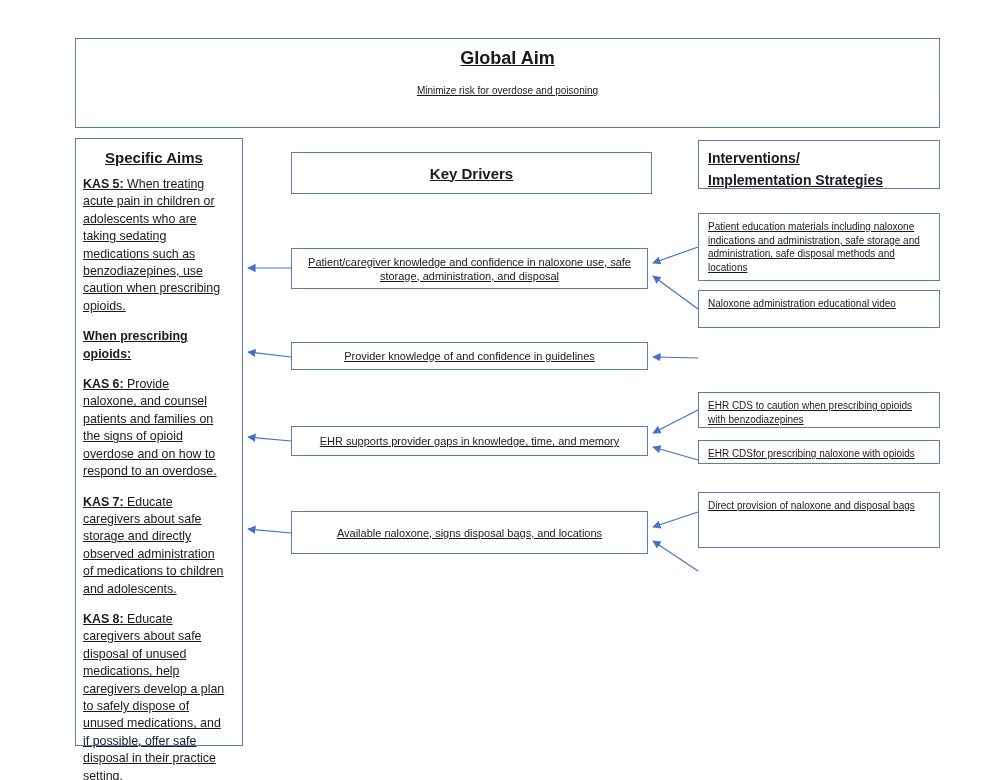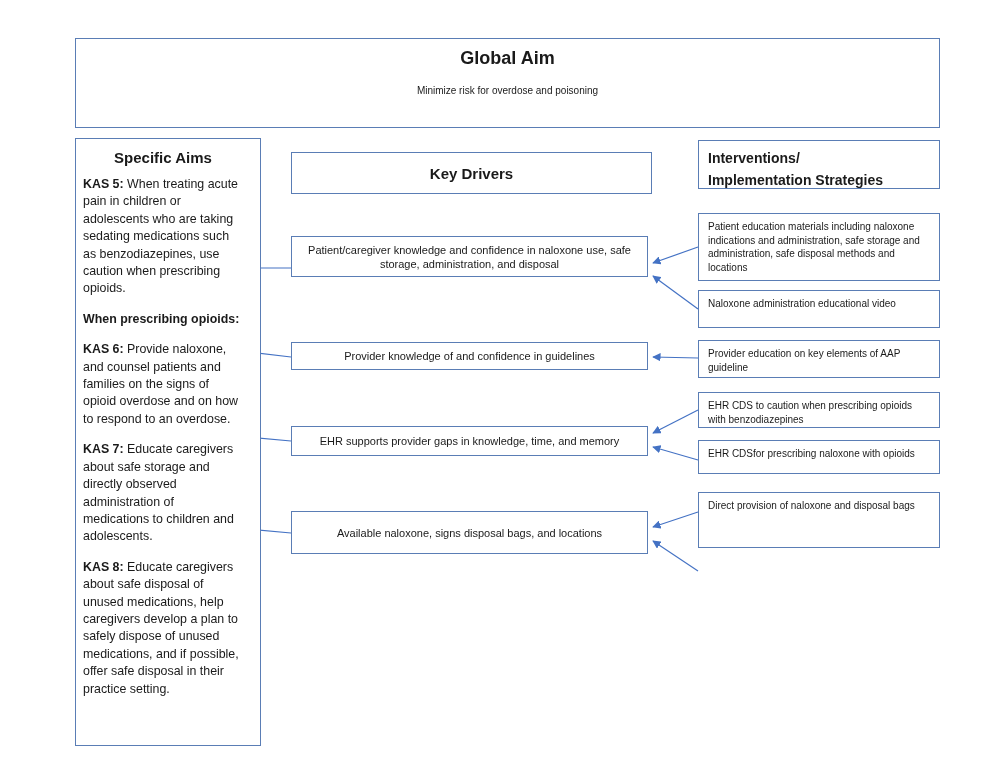--- a/index.html
+++ b/index.html
@@ -12,47 +12,48 @@
     position: relative;
     width: 1000px;
     height: 780px;
     background: #ffffff;
     overflow: hidden;
   }
   .box {
     position: absolute;
     border: 1px solid var(--border, #5a7db5);
     background: #ffffff;
+    text-decoration: underline;
   }
   
   .global-aim { left: 75px; top: 38px; width: 865px; height: 90px; text-align: center; }
   .global-aim .title { font-size: 18px; font-weight: bold; margin-top: 9px; }
   .global-aim .subtitle { font-size: 10px; margin-top: 16px; }
   
-  .specific-aims { left: 75px; top: 138px; width: 186px; height: 608px; padding: 10px 17px 6px 7px; }
+  .specific-aims { left: 75px; top: 138px; width: 168px; height: 608px; padding: 10px 17px 6px 7px; }
   .specific-aims .col-title { font-size: 15px; font-weight: bold; text-align: center; margin-bottom: 10px; }
   .specific-aims p { font-size: 12.4px; line-height: 17.4px; margin-bottom: 13px; }
   .specific-aims p:last-child { margin-bottom: 3px; }
   
   .kd-header { left: 291px; top: 152px; width: 361px; height: 42px; display: flex; align-items: center; justify-content: center; }
   .kd-header .col-title { font-size: 15px; font-weight: bold; }
   .driver { left: 291px; width: 357px; display: flex; align-items: center; justify-content: center; text-align: center; font-size: 11px; line-height: 14px; padding: 2px 10px; }
-  .driver-1 { top: 236px; height: 41px; }
+  .driver-1 { top: 248px; height: 41px; }
   .driver-2 { top: 342px; height: 28px; }
   .driver-3 { top: 426px; height: 30px; }
   .driver-4 { top: 511px; height: 43px; }
   
   .int-header { left: 698px; top: 140px; width: 242px; height: 49px; padding: 6px 9px; }
   .int-header .line { font-size: 14px; font-weight: bold; line-height: 22px; }
   .intervention { left: 698px; width: 242px; font-size: 10px; line-height: 13.5px; padding: 6px 9px; }
   .int-1 { top: 213px; height: 68px; }
   .int-2 { top: 290px; height: 38px; }
   .int-3 { top: 340px; height: 38px; }
   .int-4 { top: 392px; height: 36px; }
-  .int-5 { top: 440px; height: 34px; }
+  .int-5 { top: 440px; height: 24px; }
   .int-6 { top: 492px; height: 56px; }
   .int-7 { top: 558px; height: 54px; }
   
   .arrows { position: absolute; left: 0; top: 0; width: 1000px; height: 780px; pointer-events: none; }
   .arrow-line { stroke: var(--arrow, #4472c4); stroke-width: 1.2; fill: none; }
   .arrowhead-path { fill: var(--arrow, #4472c4); }
 </style>
 </head>
 <body>
 
@@ -112,23 +113,20 @@
     <div class="line">Interventions/</div>
     <div class="line">Implementation Strategies</div>
   </div>
 
   <div class="box intervention int-1">
     <span>Patient education materials including naloxone indications and administration, safe storage and administration, safe disposal methods and locations</span>
   </div>
   <div class="box intervention int-2">
     <span>Naloxone administration educational video</span>
   </div>
-  <div class="box intervention int-3">
-    <span>Provider education on key elements of AAP guideline</span>
-  </div>
   <div class="box intervention int-4">
     <span>EHR CDS to caution when prescribing opioids with benzodiazepines</span>
   </div>
   <div class="box intervention int-5">
     <span>EHR CDSfor prescribing naloxone with opioids</span>
   </div>
   <div class="box intervention int-6">
     <span>Direct provision of naloxone and disposal bags</span>
   </div>
 

